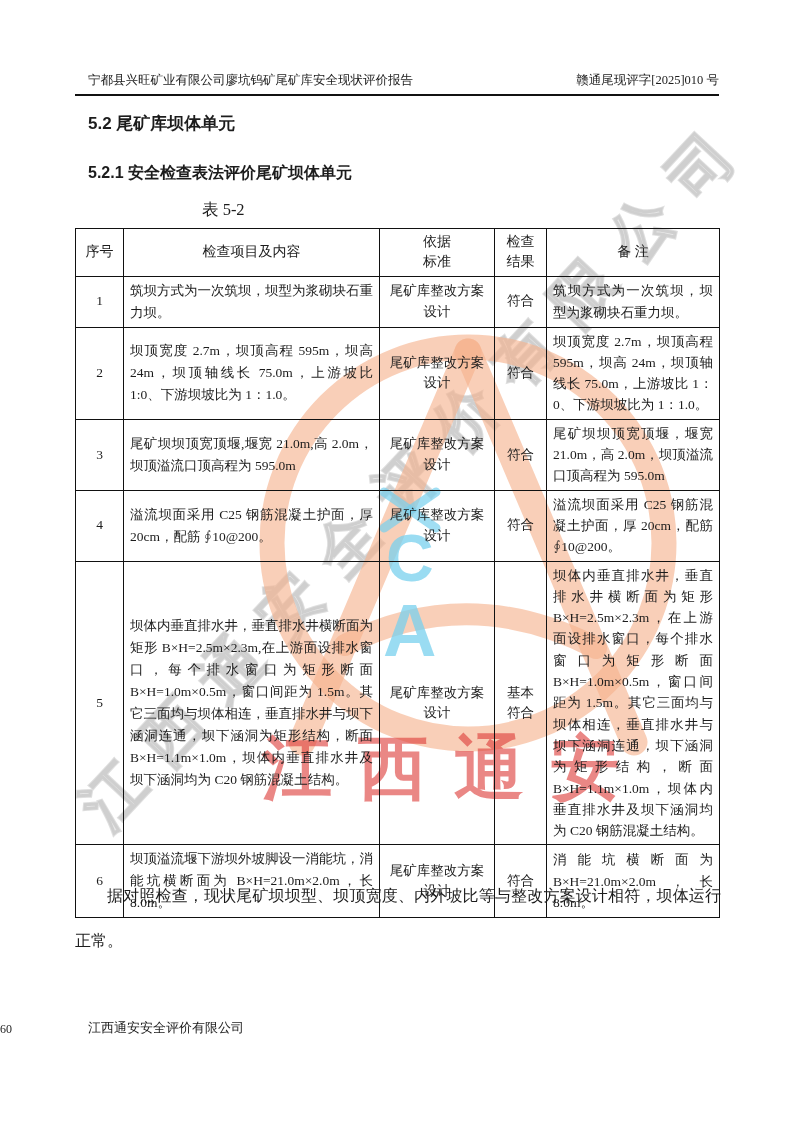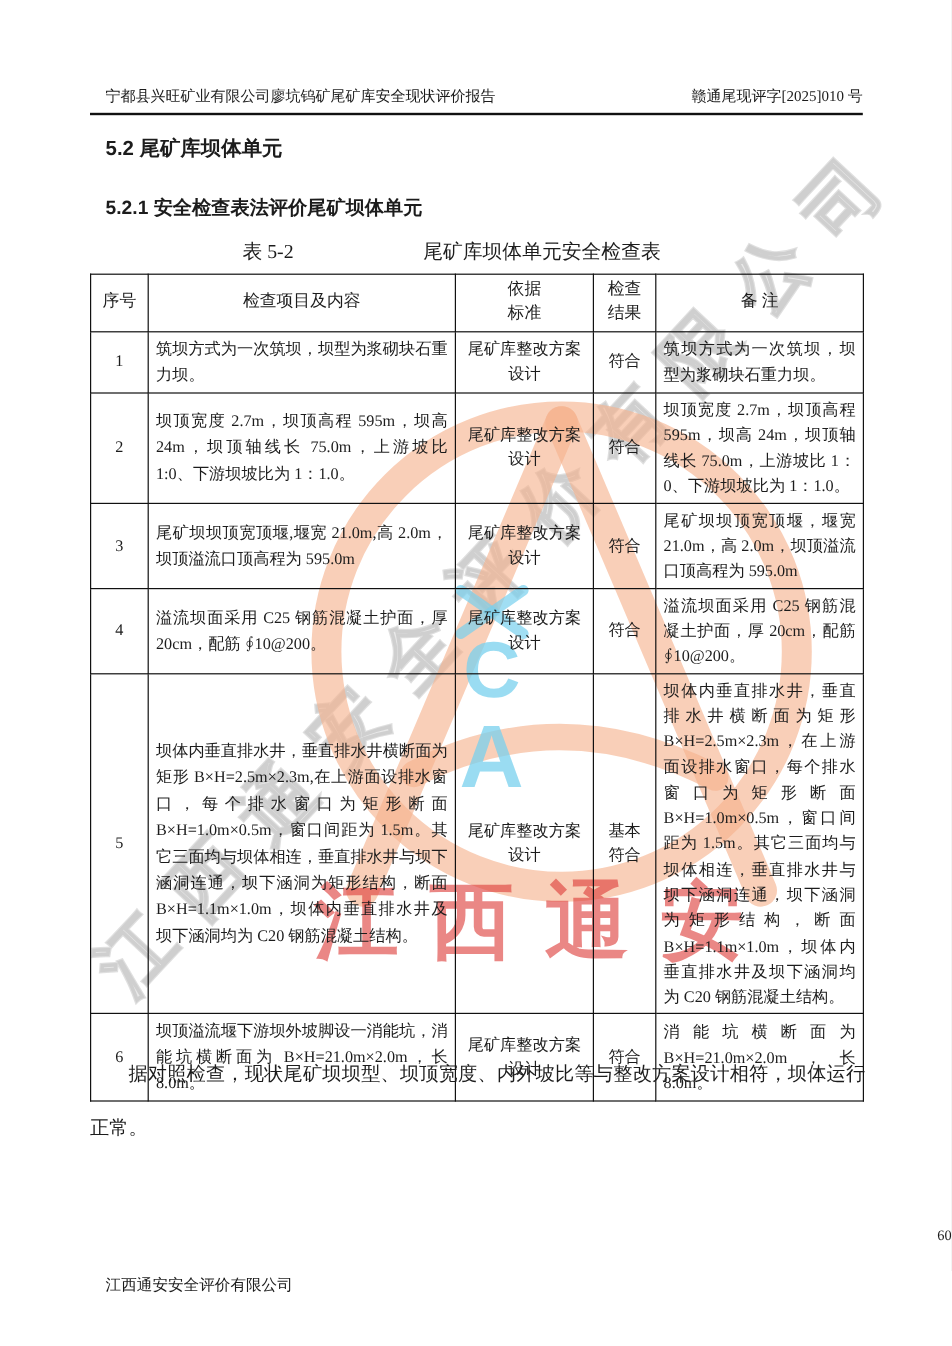--- a/index.html
+++ b/index.html
@@ -62,24 +62,24 @@
   td.c{text-align:center;line-height:1.5;}
   td.t{text-align:justify;line-height:22px;padding:3px 7px;}
   td.n{text-align:justify;line-height:21.3px;padding:3px 5px;}
   tr.hr{height:43px;} tr.r0{height:40px;} tr.r1{height:87px;} tr.r2{height:68px;}
   tr.r3{height:70px;} tr.r4{height:256px;} tr.r5{height:66px;}
   .para{
     position:absolute;left:75px;top:873px;width:646px;
     font-size:16px;line-height:45px;text-indent:2em;text-align:justify;
   }
   .pageno{
-    position:absolute;left:0;top:1022px;width:793px;text-align:right;font-size:12px;
+    position:absolute;left:0;top:1022px;width:793px;text-align:left;font-size:12px;
   }
   .foot{
-    position:absolute;left:88px;top:1062px;font-size:13px;
+    position:absolute;left:88px;top:1019px;font-size:13px;
   }
 </style>
 </head>
 <body>
 
 <div class="page">
 
   <div class="wm">
     <div class="wm-diagonal">江西通安全评价有限公司</div>
     <svg width="793" height="1122" viewBox="0 0 793 1122" style="position:absolute;left:0;top:0;">
@@ -105,21 +105,20 @@
       <span class="l">宁都县兴旺矿业有限公司廖坑钨矿尾矿库安全现状评价报告</span>
       <span class="r">赣通尾现评字[2025]010 号</span>
     </div>
 
     <div class="h1">5.2 尾矿库坝体单元</div>
     <div class="h2">5.2.1 安全检查表法评价尾矿坝体单元</div>
 
     <div class="caption">
       <span>表 5-2</span>
       <span class="gap"></span>
-      <span>尾矿库坝体单元安全检查表</span>
     </div>
 
     <table class="chk">
       <colgroup>
         <col style="width:48px">
           <col style="width:256px">
           <col style="width:115px">
         <col style="width:52px">
           <col style="width:173px">
       </colgroup>

